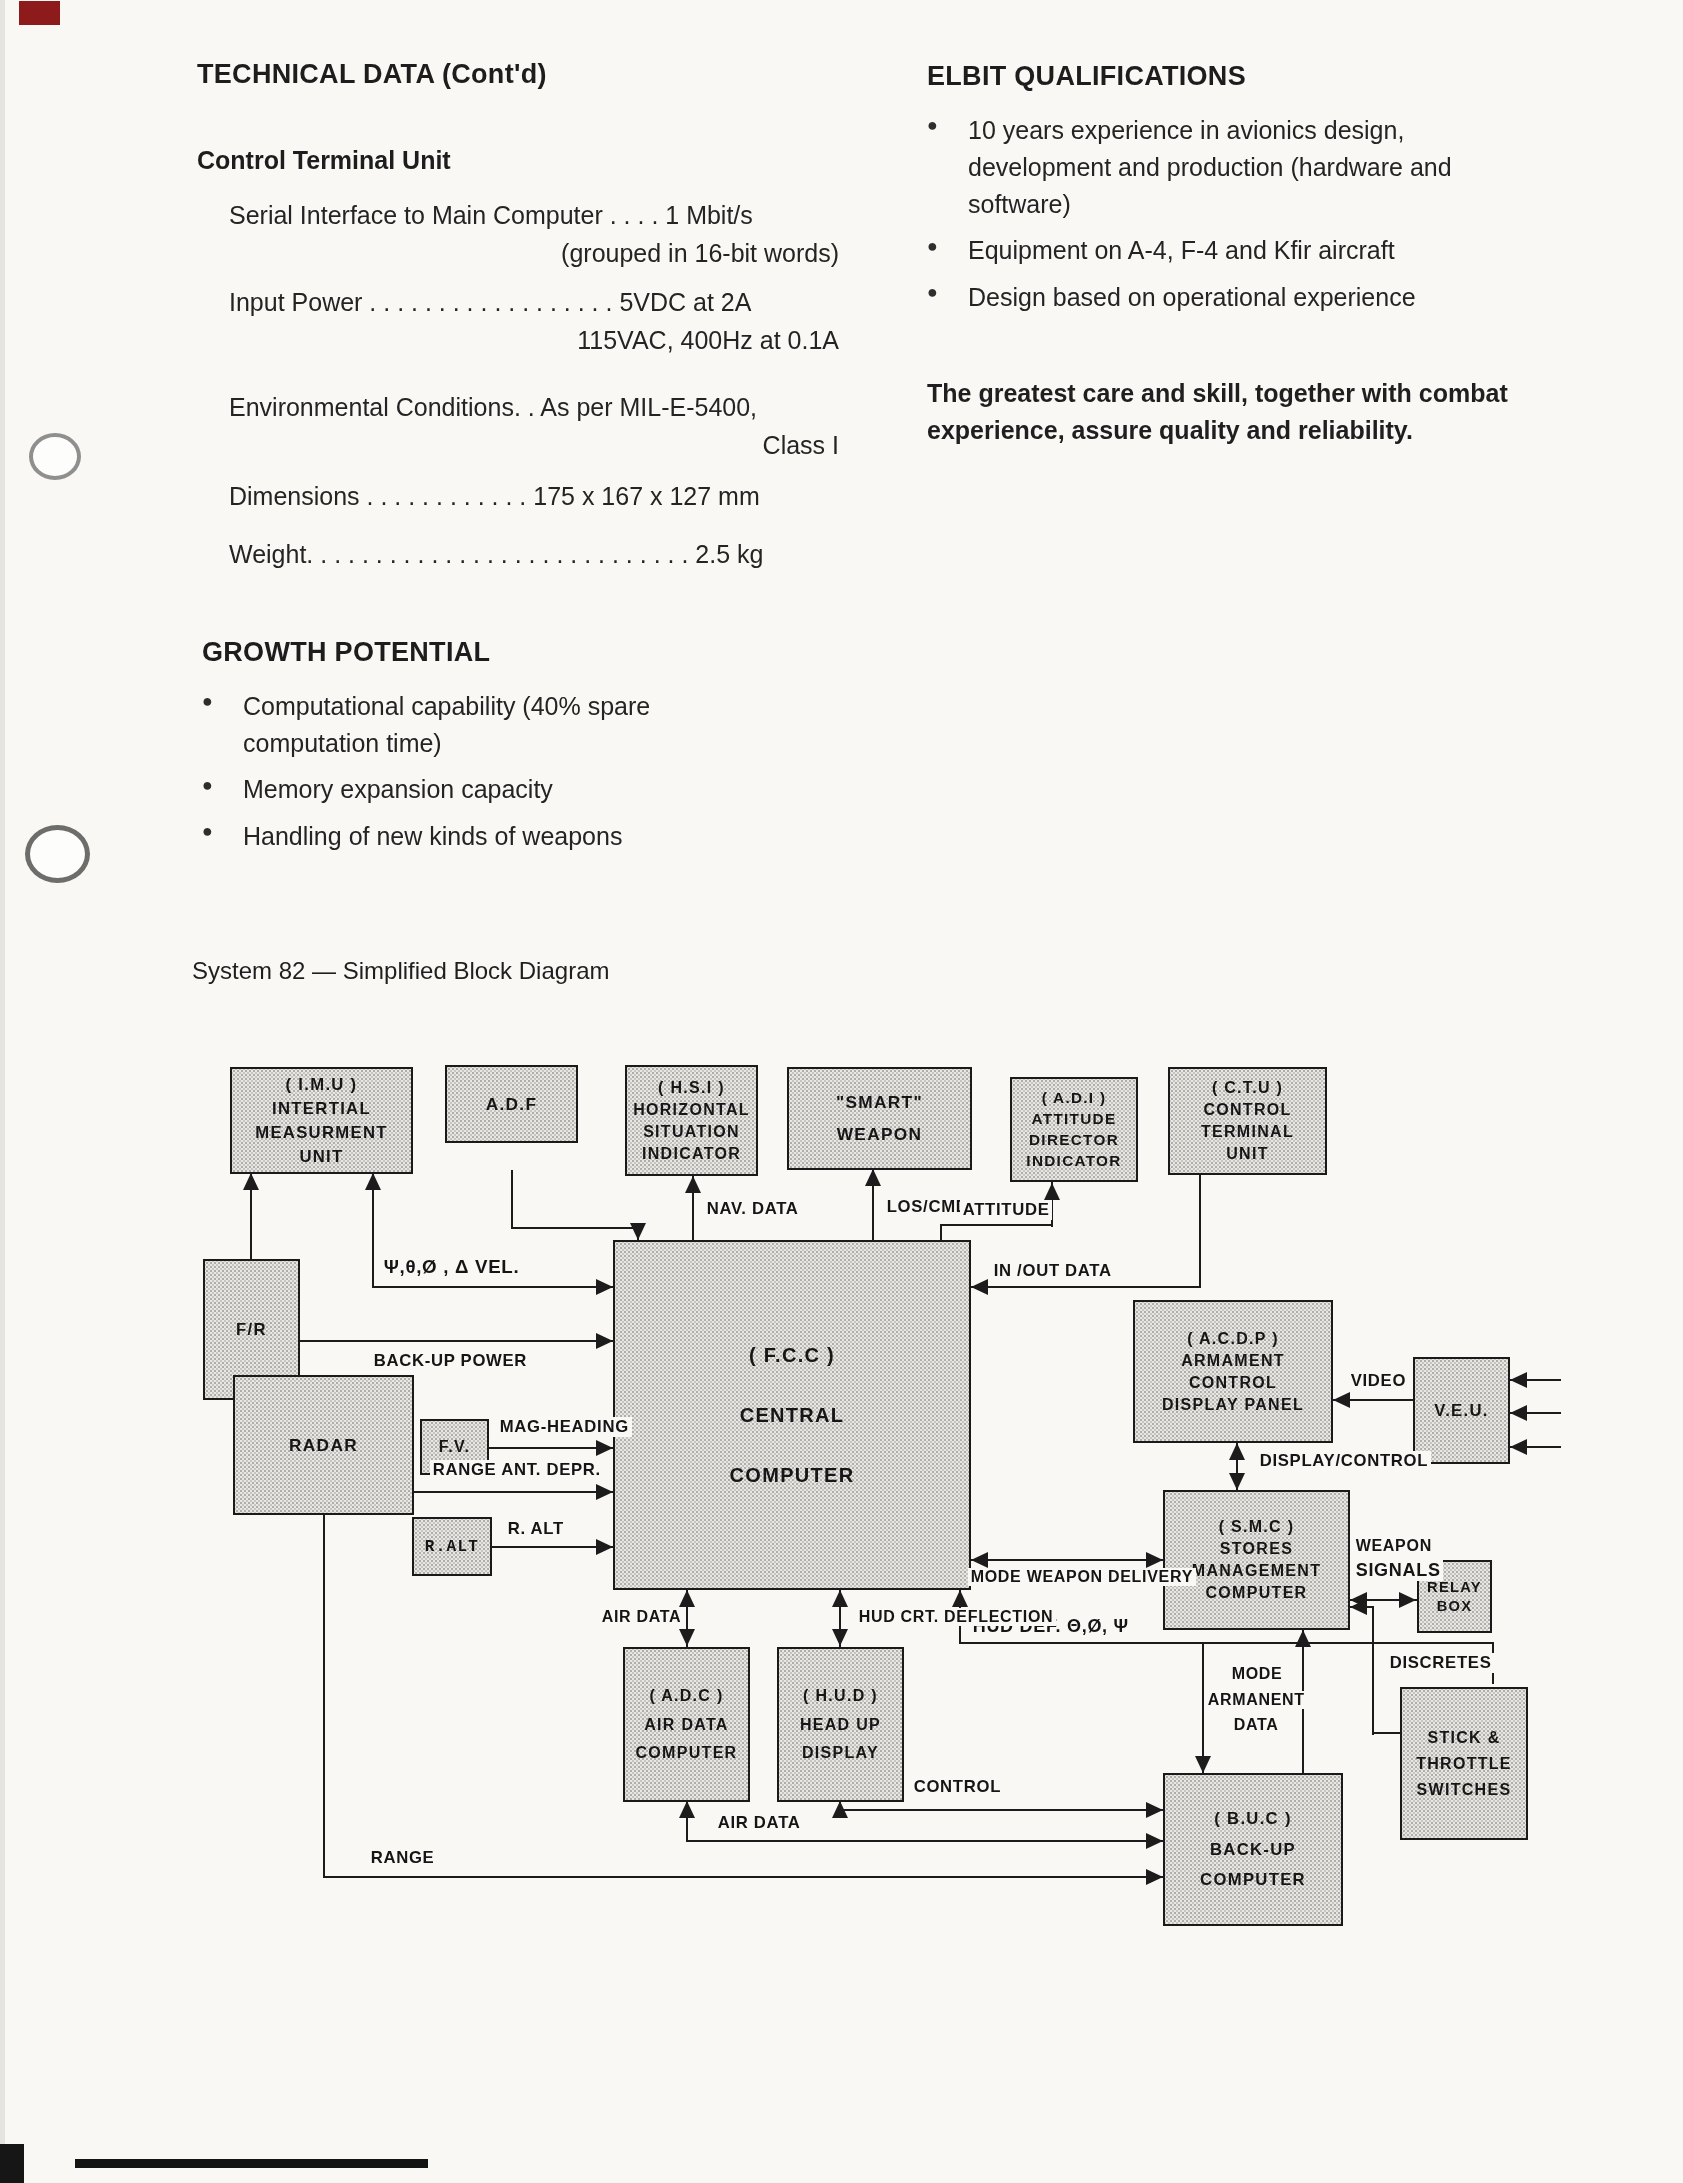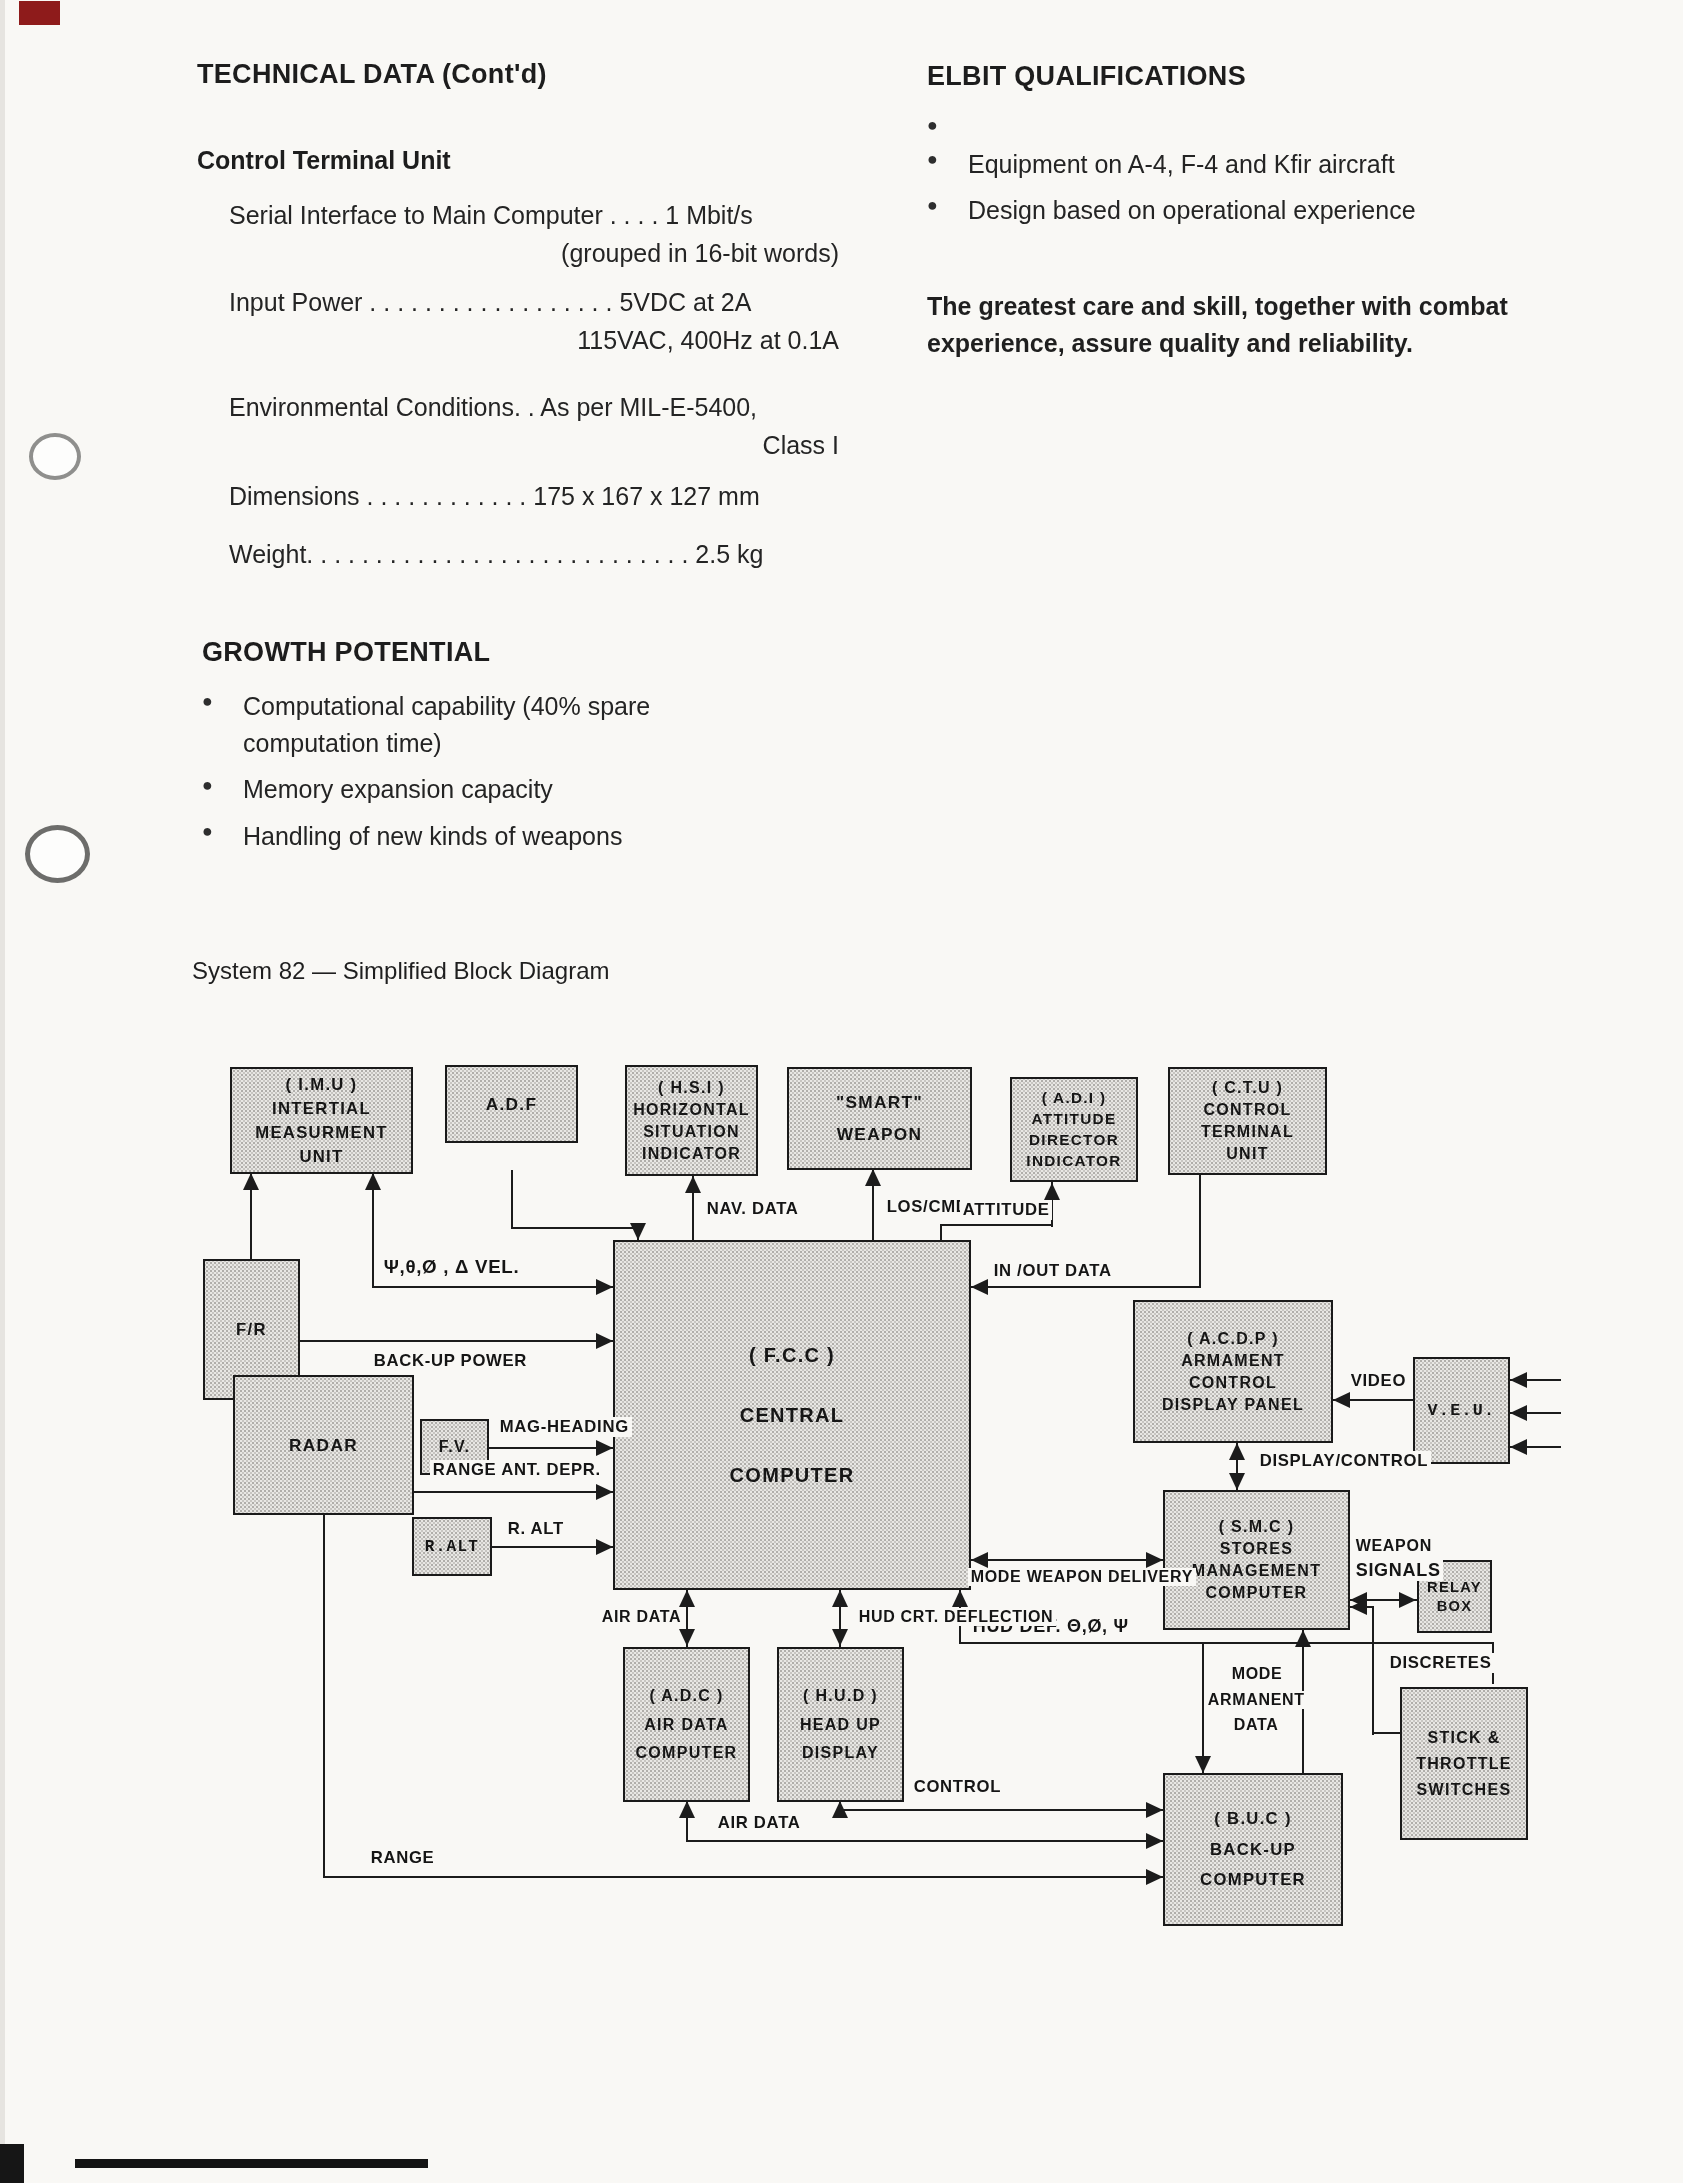--- a/index.html
+++ b/index.html
@@ -78,20 +78,21 @@
         <div class="main">Weight. . . . . . . . . . . . . . . . . . . . . . . . . . . . 2.5 kg</div>
       </div>
     </div>
   </div>
 
   <div class="col-right">
     <h1 class="doc">ELBIT QUALIFICATIONS</h1>
     <div class="bullets">
       <div class="bullet">
         <span class="dot">●</span>
+        <span class="btext elbit-btext">10 years experience in avionics design, development and production (hardware and software)</span>
       </div>
       <div class="bullet">
         <span class="dot">●</span>
         <span class="btext elbit-btext">Equipment on A-4, F-4 and Kfir aircraft</span>
       </div>
       <div class="bullet">
         <span class="dot">●</span>
         <span class="btext elbit-btext">Design based on operational experience</span>
       </div>
     </div>
@@ -165,21 +166,21 @@
       </div>
       <div class="dbox" style="left: 412px; top: 1517px; width: 80px; height: 59px; font-size: 16px; gap: 5.3px; font-family: Liberation Mono, monospace;">
         <div>R.ALT</div>
       </div>
       <div class="dbox" style="left: 1133px; top: 1300px; width: 200px; height: 143px; font-size: 16px; gap: 4px;">
         <div>( A.C.D.P )</div>
         <div>ARMAMENT</div>
         <div>CONTROL</div>
         <div>DISPLAY PANEL</div>
       </div>
-      <div class="dbox" style="left: 1413px; top: 1357px; width: 97px; height: 107px; font-size: 16.7px; gap: 5.3px; font-family: Liberation Mono, monospace;">
+      <div class="dbox" style="left: 1413px; top: 1357px; width: 97px; height: 107px; font-size: 16.7px; gap: 5.3px;">
         <div>V.E.U.</div>
       </div>
       <div class="dbox" style="left: 1163px; top: 1490px; width: 187px; height: 140px; font-size: 16px; gap: 4px;">
         <div>( S.M.C )</div>
         <div>STORES</div>
         <div>MANAGEMENT</div>
         <div>COMPUTER</div>
       </div>
       <div class="dbox" style="left: 1417px; top: 1560px; width: 75px; height: 73px; font-size: 14.7px; gap: 2.7px;">
         <div>RELAY</div>

